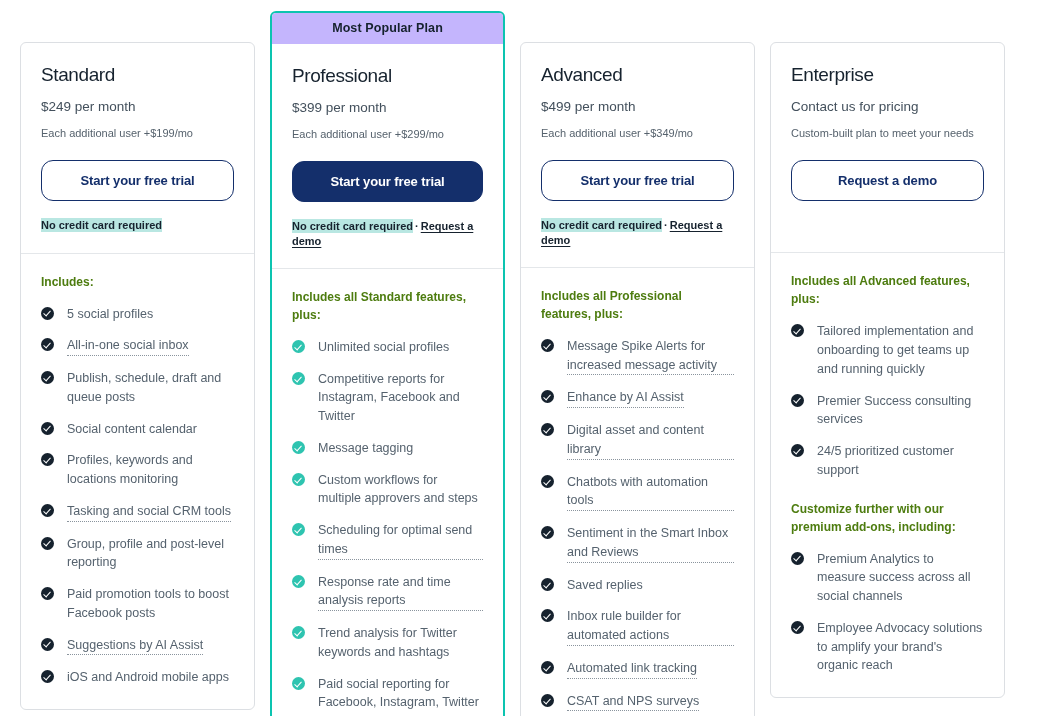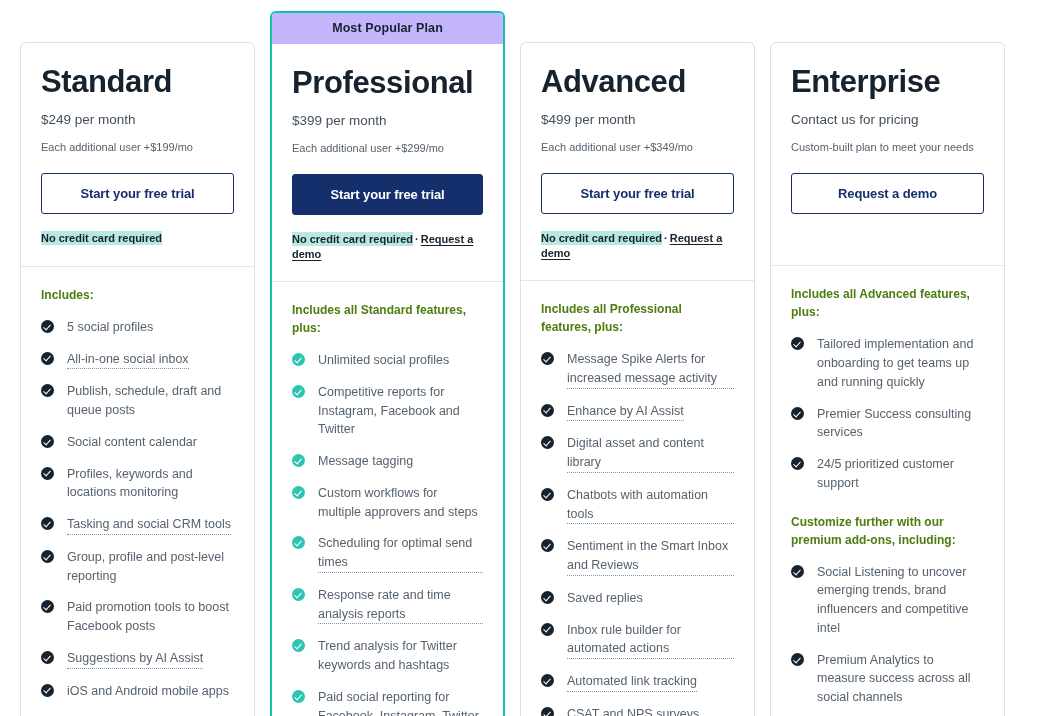--- a/index.html
+++ b/index.html
@@ -38,22 +38,22 @@
     text-align: center;
     padding: 8px 0 9px 0;
     letter-spacing: 0.1px;
   }
   .card-head {
     padding: 22px 20px 20px 20px;
     border-bottom: 1px solid #e4e7ea;
   }
   .featured .card-head { }
   .plan-title {
-    font-size: 31px;
-    font-weight: bold;
+    font-size: 19px;
+    font-weight: normal;
     color: #16222e;
     letter-spacing: -0.4px;
     line-height: 1.1;
     margin-bottom: 12px;
   }
   .plan-price {
     font-size: 13.5px;
     color: #43505c;
     margin-bottom: 11px;
     line-height: 1.3;
@@ -64,21 +64,21 @@
     line-height: 1.35;
     margin-bottom: 19px;
   }
   .cta-btn {
     display: block;
     width: 100%;
     text-align: center;
     font-size: 13px;
     font-weight: bold;
     padding: 12px 4px;
-    border-radius: 3px;
+    border-radius: 12px;
     border: 1.5px solid #142f6b;
     background: #ffffff;
     color: #142f6b;
     cursor: pointer;
     font-family: "Liberation Sans", sans-serif;
     letter-spacing: -0.1px;
   }
   .cta-btn.filled {
     background: #142f6b;
     color: #ffffff;
@@ -334,24 +334,20 @@
           </li>
           <li class="feature-item">
             <span class="check-icon"></span>
             <span class="feature-text">24/5 prioritized customer support</span>
           </li>
         </ul>
         <div class="body-head second">Customize further with our premium add-ons, including:</div>
         <ul class="feature-list">
           <li class="feature-item">
             <span class="check-icon"></span>
-            <span class="feature-text">Social Listening to uncover emerging trends, brand influencers and competitive intel</span>
-          </li>
-          <li class="feature-item">
-            <span class="check-icon"></span>
             <span class="feature-text">Premium Analytics to measure success across all social channels</span>
           </li>
           <li class="feature-item">
             <span class="check-icon"></span>
             <span class="feature-text">Employee Advocacy solutions to amplify your brand's organic reach</span>
           </li>
         </ul>
       </div>
     </div>
   </div>

